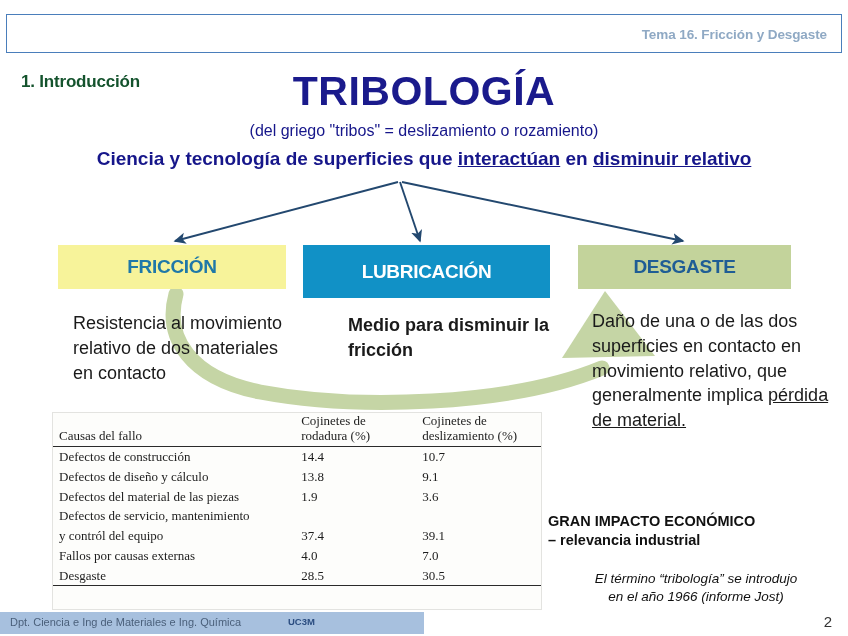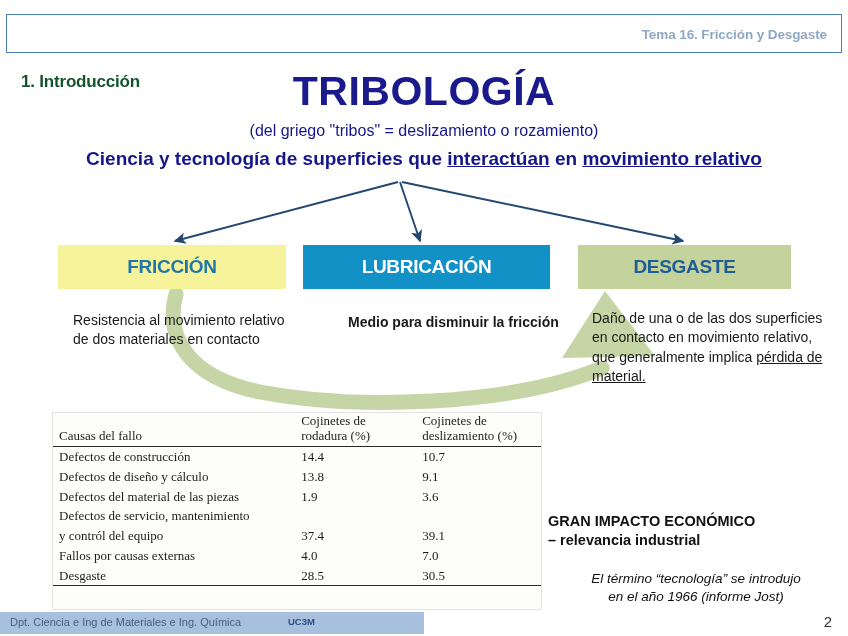--- a/index.html
+++ b/index.html
@@ -107,32 +107,32 @@
     justify-content: center;
     font-size: 19px;
     font-weight: bold;
     letter-spacing: -0.3px;
   }
   #box-friccion {
     left: 58px; top: 245px; width: 228px; height: 44px;
     background: #f7f39a; color: #1f78a8;
   }
   #box-lubricacion {
-    left: 303px; top: 245px; width: 247px; height: 44px;
+    left: 303px; top: 245px; width: 247px; height: 53px;
     background: #1191c6; color: #ffffff;
   }
   #box-desgaste {
     left: 578px; top: 245px; width: 213px; height: 44px;
     background: #c3d39b; color: #1f5d95;
   }
 
   
   .desc {
     position: absolute;
-    font-size: 14px;
+    font-size: 18px;
     line-height: 1.38;
     color: #1a1a1a;
   }
   #desc-friccion { left: 73px; top: 311px; width: 215px; }
   #desc-lubricacion { left: 348px; top: 313px; width: 215px; font-weight: bold; }
   #desc-desgaste { left: 592px; top: 309px; width: 240px; }
   .desc u { text-decoration: underline; }
 
   
   #failure-table {
@@ -234,21 +234,21 @@
 <body>
 
 <div id="header-bar">
   <div id="header-title">1. Introducción</div>
   <div id="header-topic">Tema 16. Fricción y Desgaste</div>
 </div>
 
 <div id="main-title">TRIBOLOGÍA</div>
 <div id="greek-note">(del griego "tribos"  = deslizamiento o rozamiento)</div>
 <div id="definition-line">
-  <span>Ciencia y tecnología de superficies que </span><u>interactúan</u><span> en </span><u>movimiento relativo</u>
+  <span>Ciencia y tecnología de superficies que </span><u>interactúan</u><span> en </span><u>disminuir relativo</u>
 </div>
 
 <svg id="fan-arrows" viewBox="0 0 848 80">
   <defs>
     <marker id="ah" markerWidth="7" markerHeight="7" refX="5.6" refY="3" orient="auto">
       <path d="M0,0 L6.4,3 L0,6 L1.6,3 z" fill="#23486f"></path>
     </marker>
   </defs>
   <line x1="398" y1="7" x2="175" y2="66" stroke="#23486f" stroke-width="1.9" marker-end="url(#ah)"></line>
   <line x1="400" y1="7" x2="420" y2="66" stroke="#23486f" stroke-width="1.9" marker-end="url(#ah)"></line>
@@ -329,21 +329,21 @@
         </tr>
       </tbody>
   </table>
 </div>
 
 <div id="impact-heading">
   <span>GRAN IMPACTO ECONÓMICO</span><br>
   <span>– relevancia industrial</span>
 </div>
 <div id="impact-note">
-  <span>El término “tecnología”  se introdujo</span><br>
+  <span>El término “tribología”  se introdujo</span><br>
   <span>en el año 1966 (informe Jost)</span>
 </div>
 
 <div id="footer-bar">
   <div id="footer-dept">Dpt. Ciencia e Ing de Materiales e Ing. Química</div>
   <div id="footer-univ">UC3M</div>
 </div>
 <div id="page-number">2</div>
 
 </body></html>

